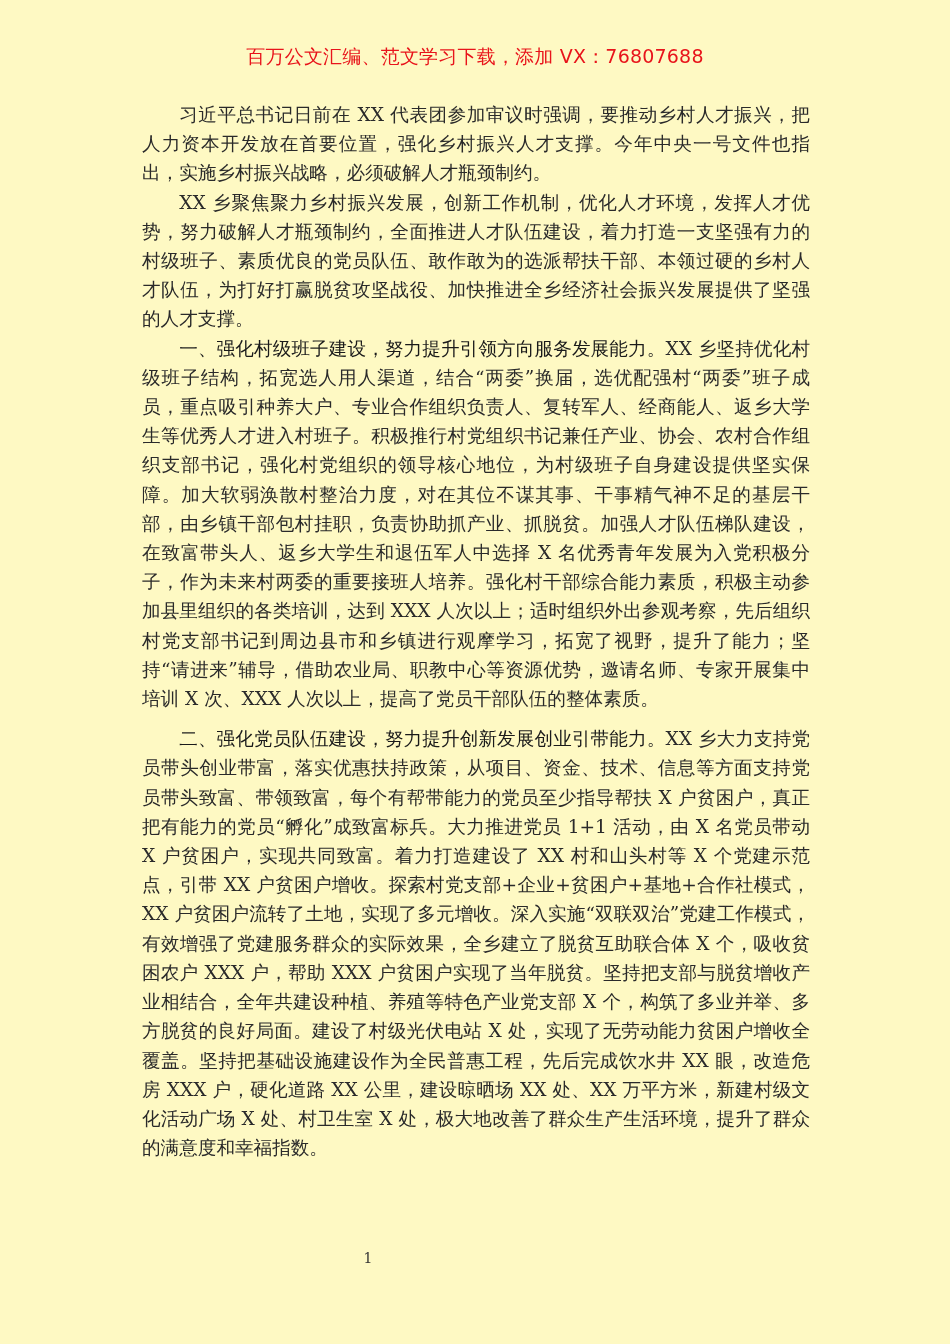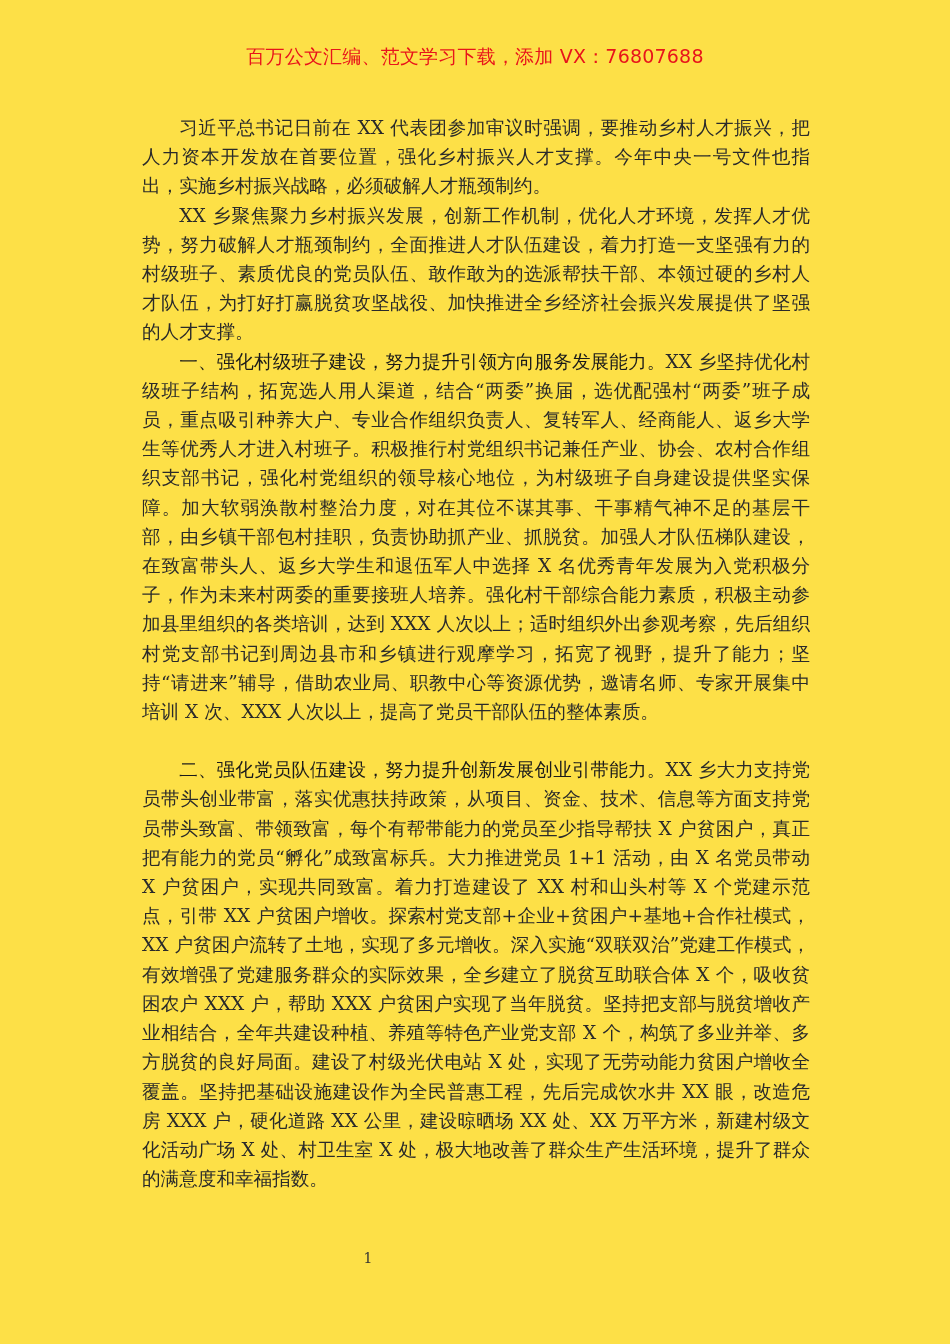--- a/index.html
+++ b/index.html
@@ -1,30 +1,30 @@
 <!DOCTYPE html>
 <html><head>
 <meta charset="utf-8">
 <style>
   html, body { margin: 0; padding: 0; background: #ffffff; }
   body { width: 950px; height: 1344px; position: relative; overflow: hidden; }
-  .page { position: absolute; left: 0; top: 0; width: 950px; height: 1344px; background: #fde047; }
+  .page { position: absolute; left: 0; top: 0; width: 950px; height: 1344px; background: #fef9c3; }
   .header {
     position: absolute; left: 0; top: 44px; width: 950px; text-align: center;
     font-family: "DejaVu Sans", "Liberation Sans", sans-serif;
     font-size: 19px; color: #e8141b; letter-spacing: 0.2px;
   }
   .body {
-    position: absolute; left: 142px; top: 113px; width: 668px;
+    position: absolute; left: 142px; top: 100px; width: 668px;
     font-family: "DejaVu Serif", "Liberation Serif", serif;
     font-size: 18.6px; line-height: 29.2px; color: #2a2a2a;
     text-align: justify; text-justify: inter-character;
   }
   .body p { margin: 0; text-indent: 2em; }
-  .body p.gap { margin-top: 29px; }
+  .body p.gap { margin-top: 11px; }
   .body b { font-family: "DejaVu Sans", "Liberation Sans", sans-serif; font-weight: normal; color: #1a1a1a; }
   .pagenum {
     position: absolute; left: 358px; top: 1250px; width: 20px; text-align: center;
     font-family: "DejaVu Serif", "Liberation Serif", serif; font-size: 14px; color: #333;
   }
 </style>
 </head>
 <body>
 
 <div class="page">

